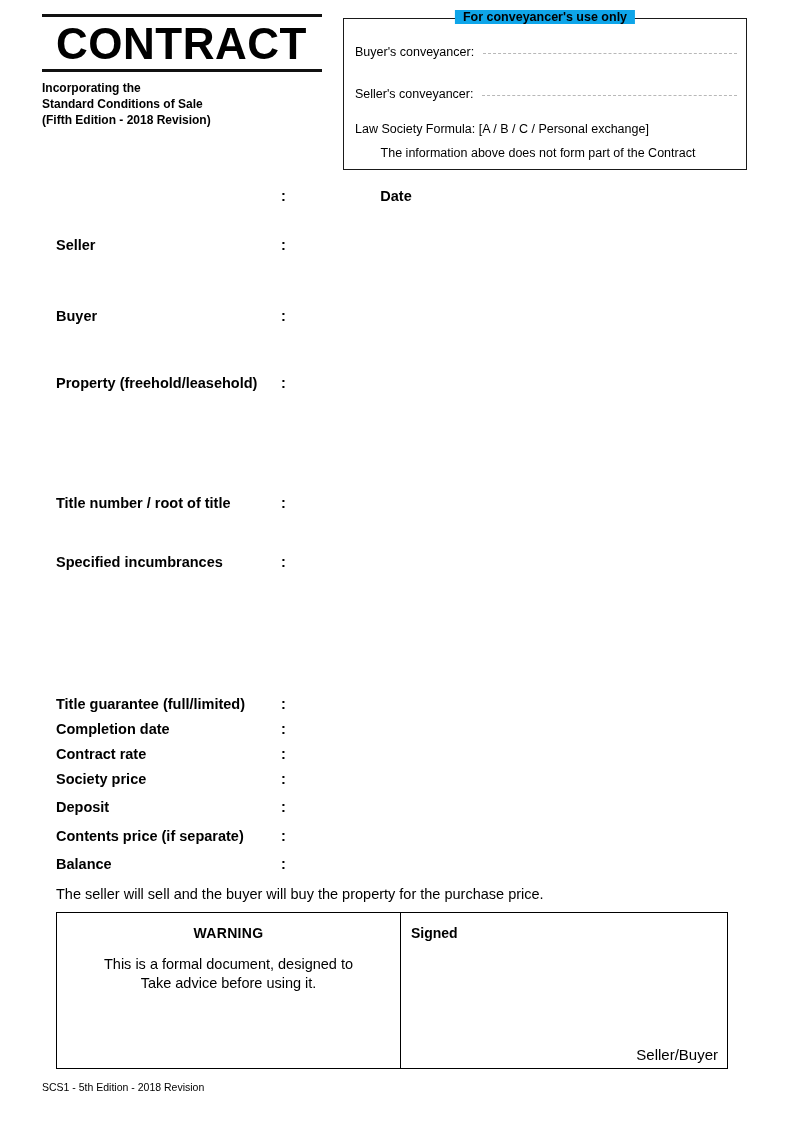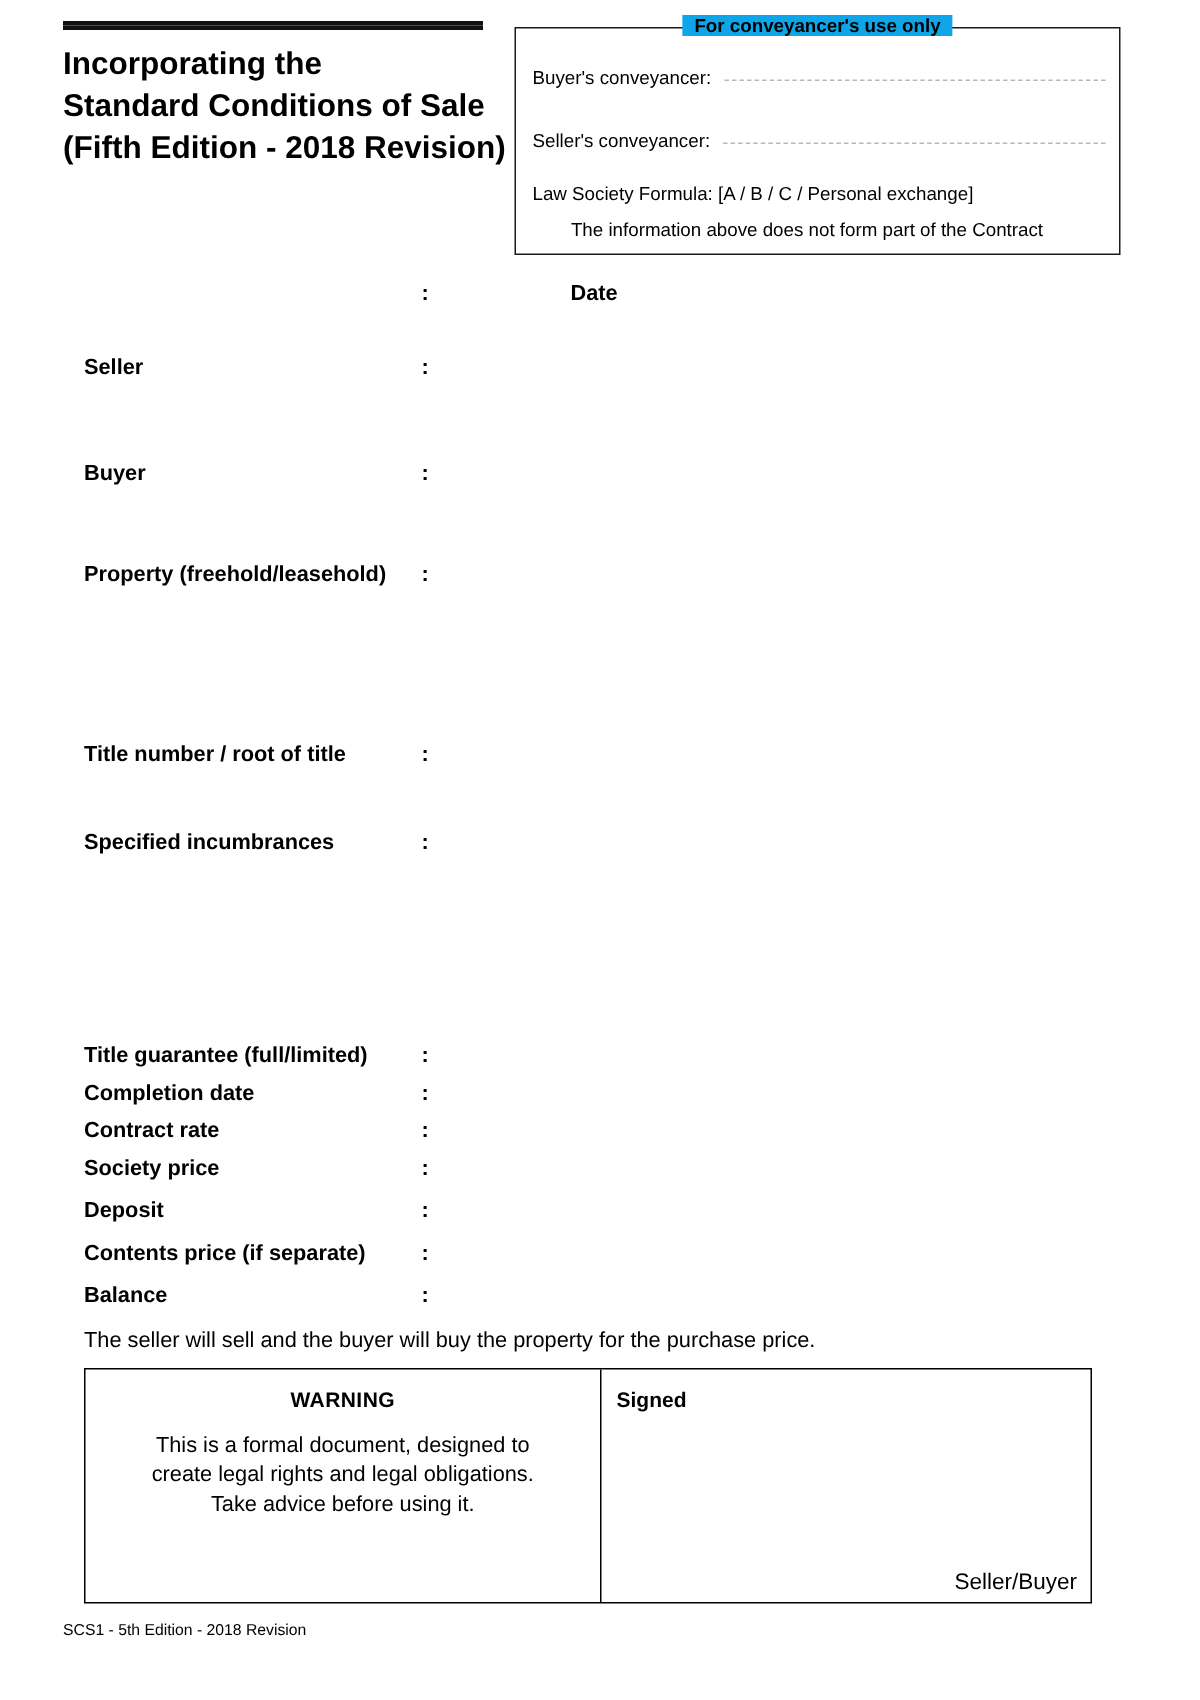--- a/index.html
+++ b/index.html
@@ -37,21 +37,21 @@
   #contract-title {
     font-size: 44px;
     font-weight: bold;
     letter-spacing: 0.5px;
     line-height: 1.05;
     margin: 4px 0 2px 14px;
     white-space: nowrap;
   }
   #subtitle-block {
     margin-top: 9px;
-    font-size: 21px;
+    font-size: 12px;
     font-weight: bold;
     line-height: 1.33;
   }
   #subtitle-block div { white-space: nowrap; }
 
   
   #conveyancer-box {
     position: absolute;
     left: 343px;
     top: 18px;
@@ -185,20 +185,21 @@
     white-space: nowrap;
   }
 </style>
 </head>
 <body>
 
 <div id="page">
 
   <div id="header-area">
     <hr class="rule">
+    <div id="contract-title">CONTRACT</div>
     <hr class="rule">
     <div id="subtitle-block">
       <div>Incorporating the</div>
       <div>Standard Conditions of Sale</div>
       <div>(Fifth Edition - 2018 Revision)</div>
     </div>
   </div>
 
   <div id="conveyancer-box">
     <div id="conveyancer-legend">For conveyancer's use only</div>
@@ -233,21 +234,20 @@
       <div class="field-row" style="top: 856px;"><span class="field-label">Balance</span><span class="field-colon">:</span><span class="field-value" style="position: absolute; left: 245px; font-weight: normal;"></span></div>
     </div>
 
   <div id="statement">The seller will sell and the buyer will buy the property for the purchase price.</div>
 
   <div id="warning-table">
     <div id="warning-cell">
       <div id="warning-heading">WARNING</div>
       <div id="warning-text">
         <div>This is a formal document, designed to</div>
-        <div>create legal rights and legal obligations.</div>
         <div>Take advice before using it.</div>
       </div>
     </div>
     <div id="signed-cell">
       <div id="signed-label">Signed</div>
       <div id="signed-role">Seller/Buyer</div>
     </div>
   </div>
 
   <div id="footer-ref">SCS1 - 5th Edition - 2018 Revision</div>

